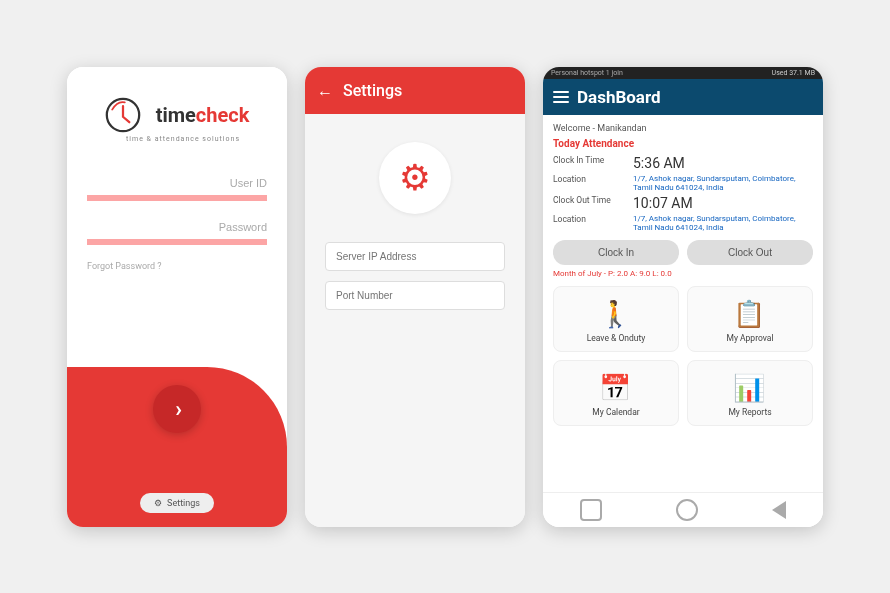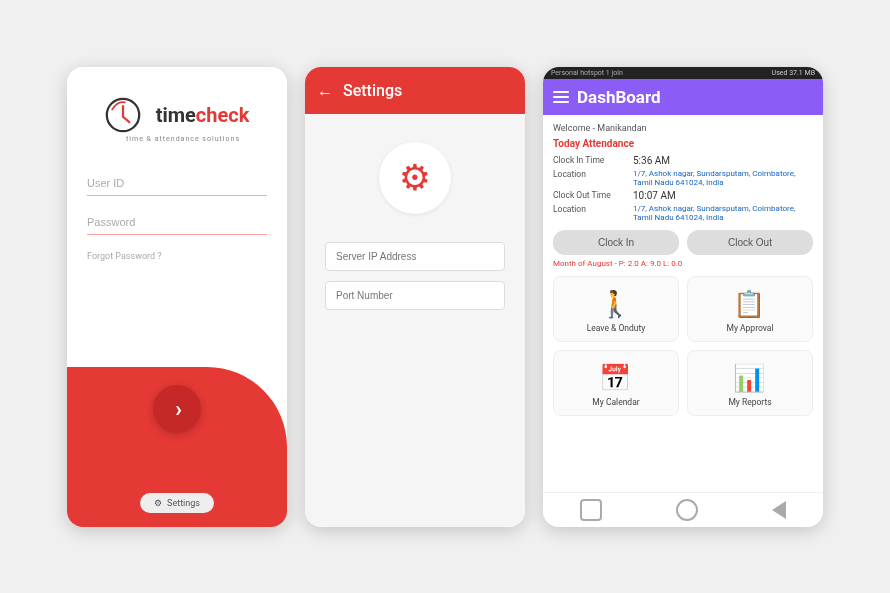--- a/index.html
+++ b/index.html
@@ -76,26 +76,27 @@
       padding-left: 12px;
     }
 
     .login-field {
       width: 100%;
       margin-bottom: 14px;
     }
     .login-field input {
       width: 100%;
       border: none;
-      border-bottom: 1px solid #fca5a5;
+      border-bottom: 6px solid #fca5a5;
       padding: 6px 0;
       font-size: 11px;
       color: #555;
       outline: none;
       background: transparent;
+      text-align: right;
     }
     .login-field input::placeholder { color: #aaa; }
 
     .forgot-password {
       font-size: 9px;
       color: #aaa;
       margin-top: 2px;
       align-self: flex-start;
       cursor: pointer;
     }
@@ -244,21 +245,21 @@
       justify-content: space-between;
       align-items: center;
       padding: 2px 8px;
       font-size: 7px;
       color: #fff;
     }
     .status-bar .hotspot { color: #aaa; font-size: 7px; }
     .status-bar .used { font-size: 7px; color: #ccc; }
 
     .dash-header {
-      background: #8b5cf6;
+      background: #0c4a6e;
       padding: 8px 10px;
       display: flex;
       align-items: center;
       gap: 8px;
     }
     .hamburger {
       display: flex;
       flex-direction: column;
       gap: 3px;
       cursor: pointer;
@@ -300,21 +301,21 @@
       display: flex;
       margin-bottom: 3px;
     }
     .info-label {
       color: #555;
       font-size: 8.5px;
       min-width: 80px;
     }
     .info-value {
       color: #333;
-      font-size: 10px;
+      font-size: 14px;
       flex: 1;
     }
     .info-value.link {
       color: #1565c0;
       font-size: 8px;
     }
 
     .clock-btns {
       display: flex;
       gap: 8px;
@@ -494,21 +495,21 @@
     <div class="info-row">
       <span class="info-label">Location</span>
       <span class="info-value link">1/7, Ashok nagar, Sundarsputam, Coimbatore, Tamil Nadu 641024, India</span>
     </div>
 
     <div class="clock-btns">
       <button class="clock-btn">Clock In</button>
       <button class="clock-btn">Clock Out</button>
     </div>
 
-    <div class="month-info">Month of August -  P: 2.0   A: 9.0   L: 0.0</div>
+    <div class="month-info">Month of July -  P: 2.0   A: 9.0   L: 0.0</div>
 
     <div class="dash-grid">
       <div class="dash-tile">
         <span class="tile-icon" style="color:#1976d2;">🚶</span>
         <span class="tile-label">Leave &amp; Onduty</span>
       </div>
       <div class="dash-tile">
         <span class="tile-icon" style="color:#388e3c;">📋</span>
         <span class="tile-label">My Approval</span>
       </div>

